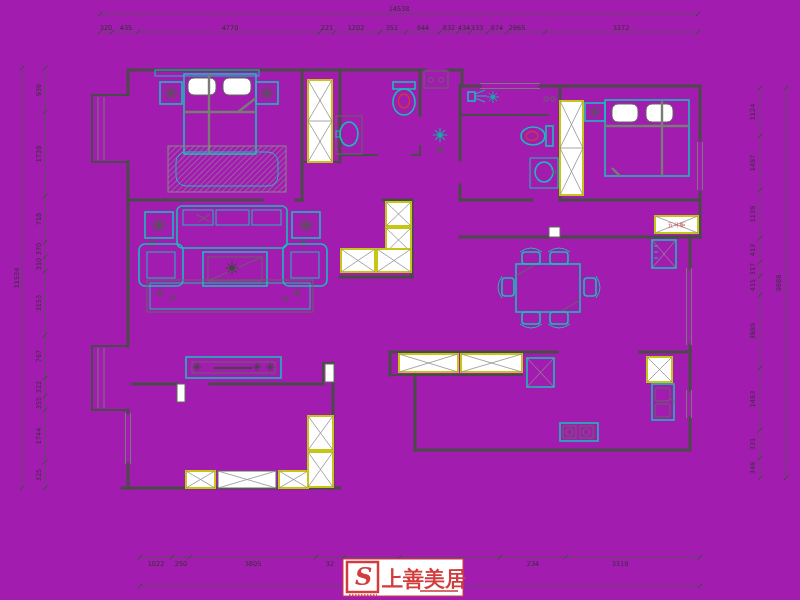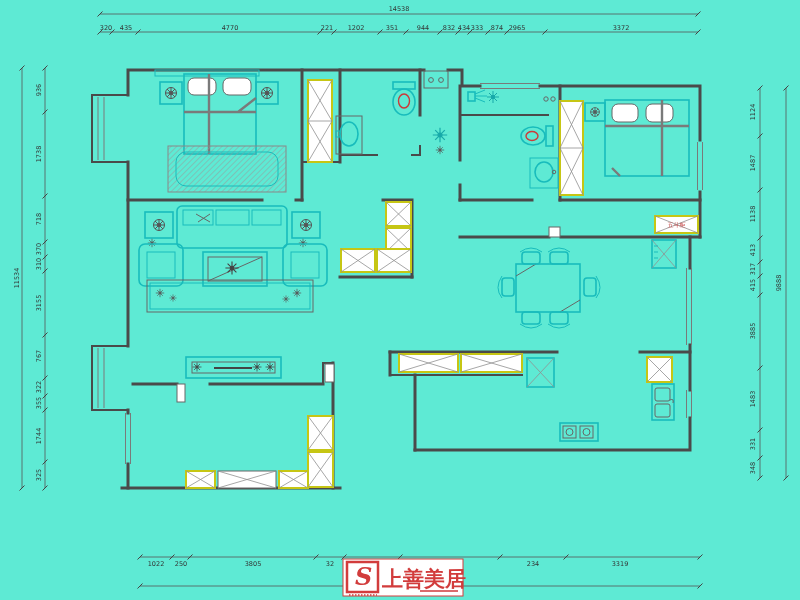--- a/index.html
+++ b/index.html
@@ -1,16 +1,16 @@
 <!DOCTYPE html>
 <html><head>
 <meta charset="utf-8">
 <style>
   html,body{margin:0;padding:0;background:#fff;}
-  #stage{position:relative;width:800px;height:600px;background:#5eead4;overflow:hidden;
+  #stage{position:relative;width:800px;height:600px;background:#a21caf;overflow:hidden;
          font-family:"DejaVu Sans",sans-serif;}
   svg{position:absolute;left:0;top:0;}
   .dimline{stroke:#555;stroke-width:.8;}
   .dim{font:6.5px "DejaVu Sans",sans-serif;fill:#333;}
   .tick{stroke:#444;stroke-width:1;}
   .w3{stroke:#4a4a4a;stroke-width:3;fill:none;stroke-linecap:square;}
   .w2{stroke:#4a4a4a;stroke-width:2;fill:none;stroke-linecap:square;}
   .thin{stroke:#7a7a7a;stroke-width:1;fill:none;}
   .cy{stroke:#18bcbc;stroke-width:1.6;fill:none;}
   .cy1{stroke:#18bcbc;stroke-width:1;fill:none;}

